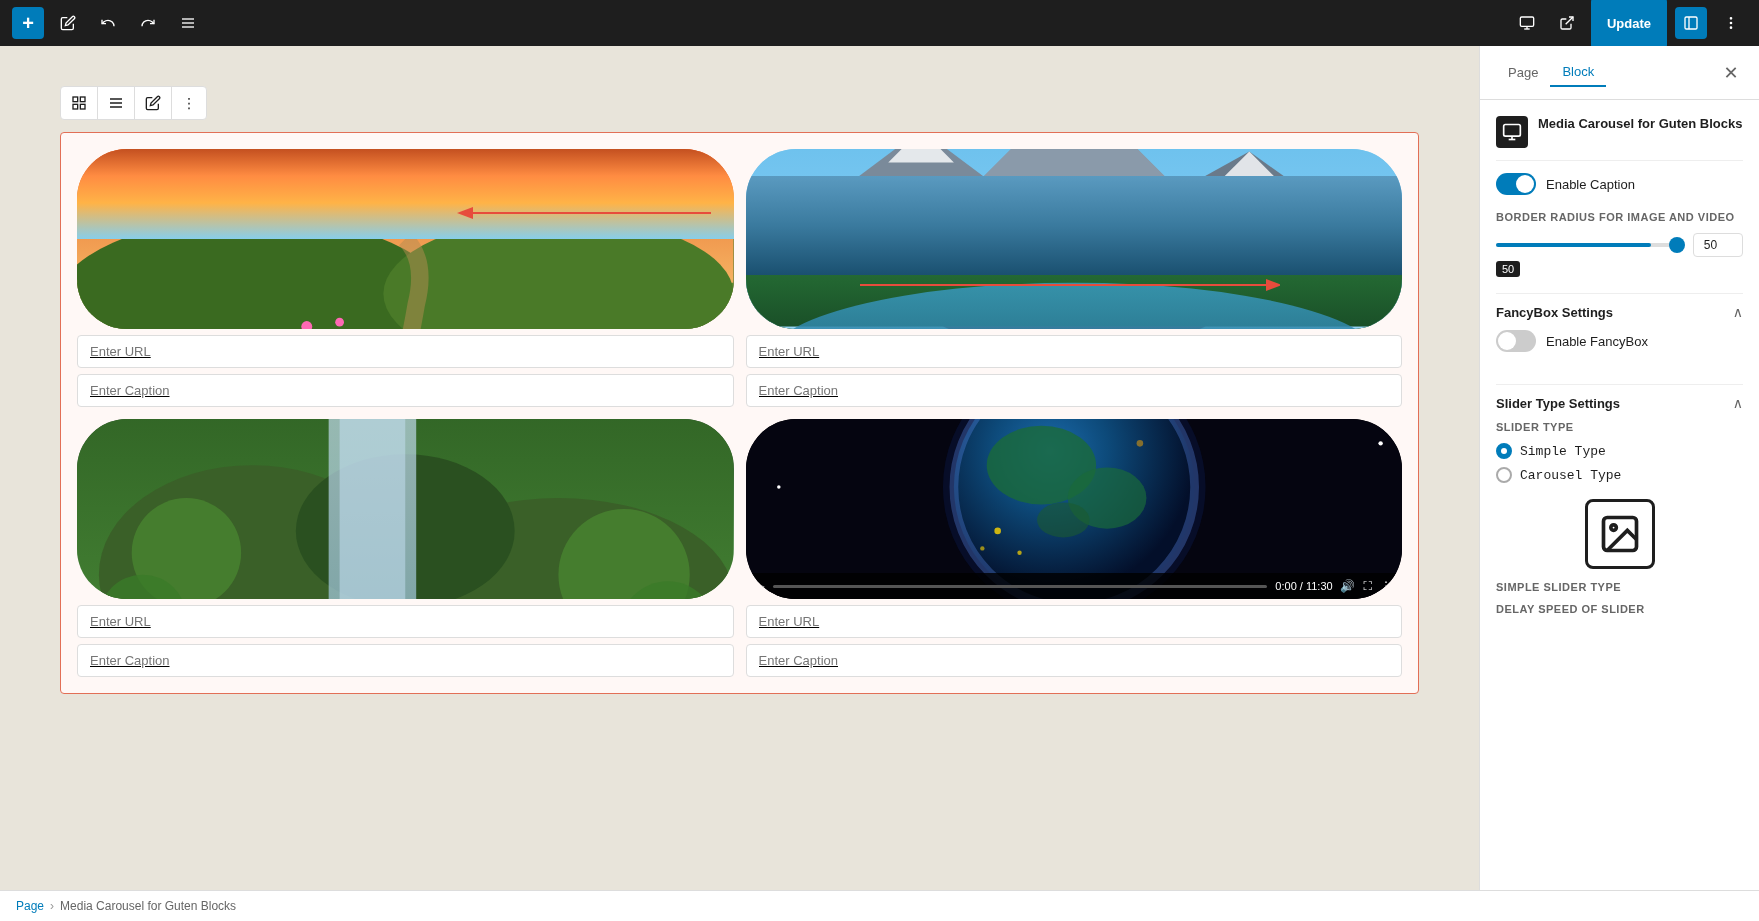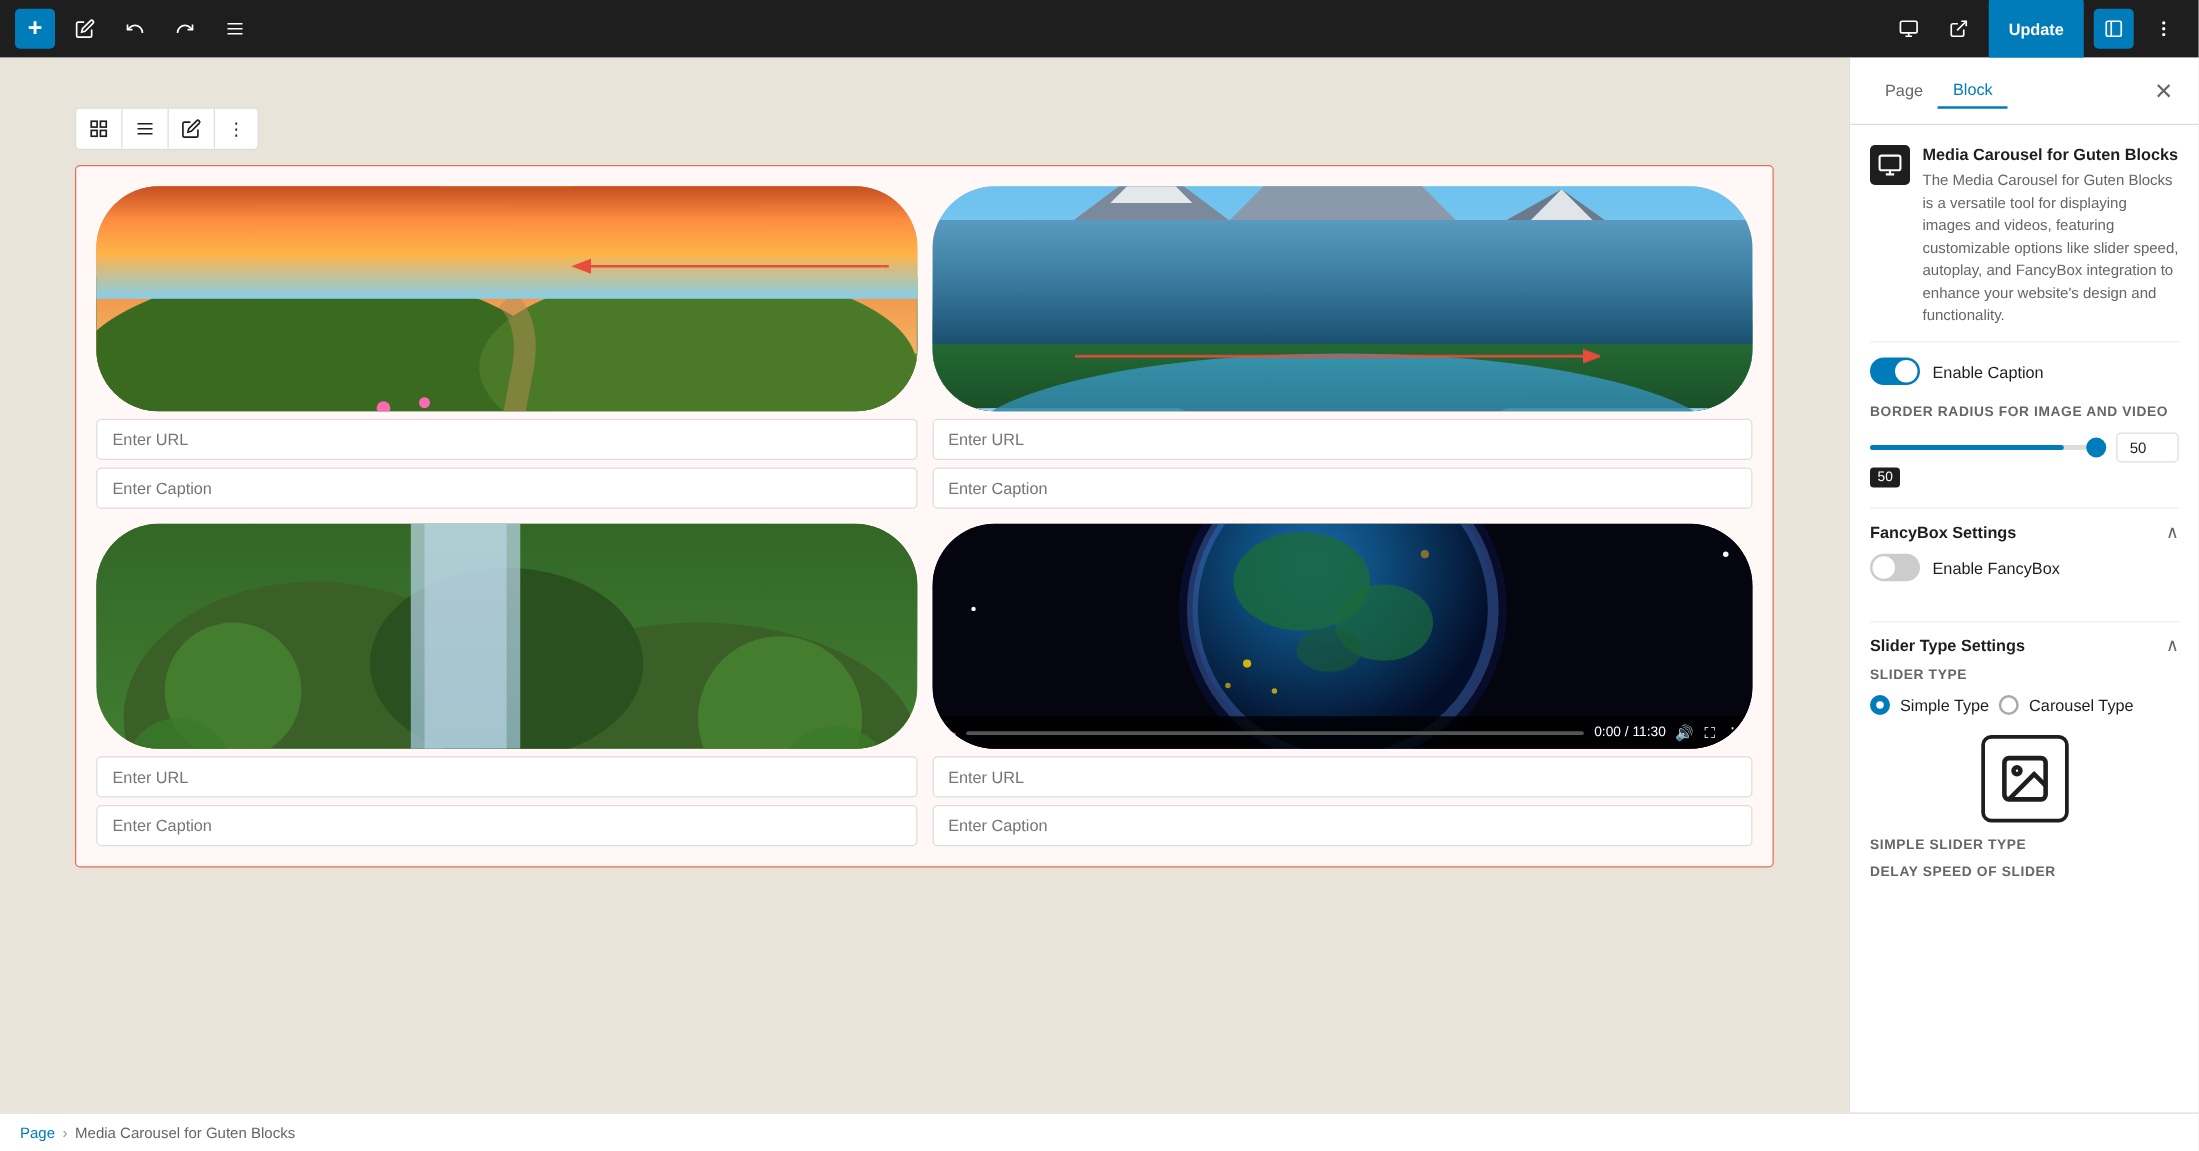--- a/index.html
+++ b/index.html
@@ -86,20 +86,21 @@
       border: 1px solid #e26f56;
       border-radius: 4px;
       padding: 16px;
       background: #fff8f6;
     }
 
     .media-grid {
       display: grid;
       grid-template-columns: 1fr 1fr;
       gap: 12px;
+      text-decoration: underline;
     }
 
     .media-item {
       display: flex;
       flex-direction: column;
       gap: 6px;
     }
 
     
     .img-sunset {
@@ -426,23 +427,24 @@
       font-size: 14px;
       color: #666;
     }
     .collapsible-body {
       padding-bottom: 12px;
     }
 
     
     .radio-group {
       display: flex;
-      flex-direction: row;
+      flex-direction: column;
       gap: 8px;
       margin-bottom: 16px;
+      font-family: Liberation Mono, monospace;
     }
     .radio-option {
       display: flex;
       align-items: center;
       gap: 8px;
       cursor: pointer;
     }
     .radio-circle {
       width: 16px;
       height: 16px;
@@ -822,21 +824,20 @@
       <div class="plugin-header">
         <div class="plugin-icon">
           <svg width="20" height="20" viewBox="0 0 24 24" fill="none" stroke="#fff" stroke-width="2">
               <rect x="2" y="3" width="20" height="14" rx="2"></rect>
               <line x1="8" y1="21" x2="16" y2="21"></line>
               <line x1="12" y1="17" x2="12" y2="21"></line>
             </svg>
         </div>
         <div>
           <div class="plugin-title">Media Carousel for Guten Blocks</div>
-          <div class="plugin-description">The Media Carousel for Guten Blocks is a versatile tool for displaying images and videos, featuring customizable options like slider speed, autoplay, and FancyBox integration to enhance your website's design and functionality.</div>
         </div>
       </div>
 
       <hr class="sidebar-divider">
 
       <div class="toggle-row">
         <div class="toggle-switch on"></div>
         <span class="toggle-label">Enable Caption</span>
       </div>
 

